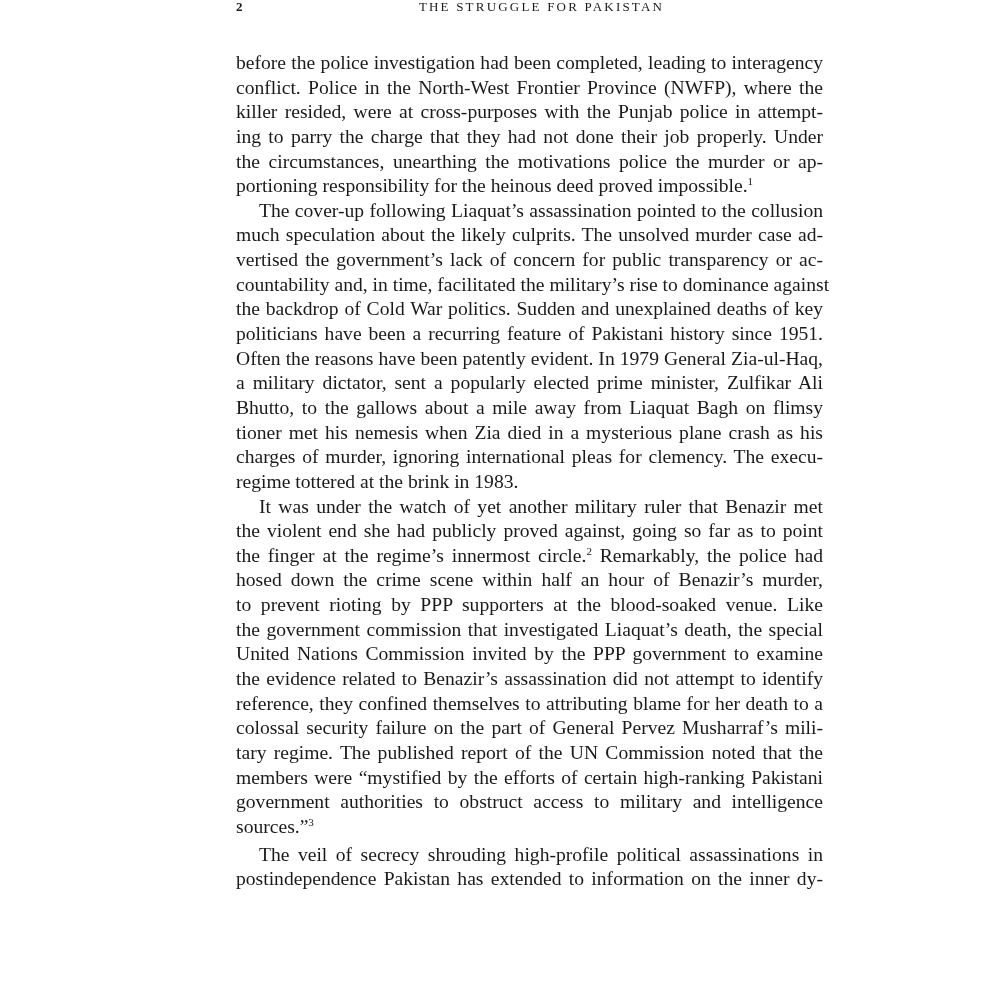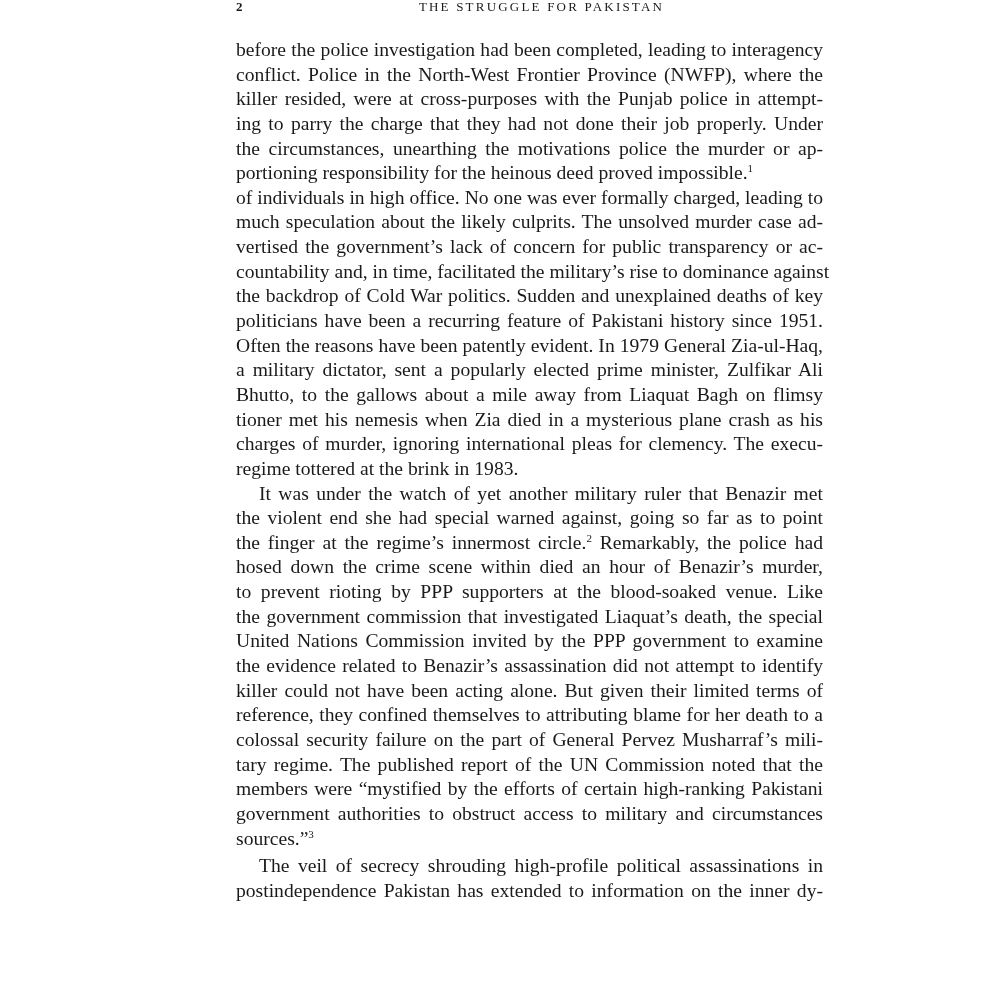--- a/index.html
+++ b/index.html
@@ -39,21 +39,21 @@
     }
     .running-title {
       position: absolute;
       left: 4px;
       right: 0;
       top: 0;
       text-align: center;
       padding-left: 20px;
     }
     .body-text {
-      margin-top: 22px;
+      margin-top: 35px;
       font-size: 19.6px;
       line-height: 24.65px;
       text-align: justify;
       hyphens: none;
     }
     .body-text p {
       margin: 0;
       text-indent: 23px;
     }
     .body-text p.first {
@@ -96,49 +96,48 @@
     <p class="first">
       <span class="line">before the police investigation had been completed, leading to interagency</span>
       <span class="line">conflict. Police in the North-West Frontier Province (NWFP), where the</span>
       <span class="line">killer resided, were at cross-purposes with the Punjab police in attempt-</span>
       <span class="line">ing to parry the charge that they had not done their job properly. Under</span>
       <span class="line">the circumstances, unearthing the motivations police the murder or ap-</span>
       <span class="line last"><span>portioning responsibility for the heinous deed proved impossible.</span><sup>1</sup></span>
     </p>
 
     <p style="text-indent:0">
-      <span class="line">of individuals in high office. No one was ever formally charged, leading to</span>
+      <span class="line indent">The cover-up following Liaquat’s assassination pointed to the collusion</span>
       <span class="line">much speculation about the likely culprits. The unsolved murder case ad-</span>
       <span class="line">vertised the government’s lack of concern for public transparency or ac-</span>
       <span class="line">countability and, in time, facilitated the military’s rise to dominance against</span>
       <span class="line">the backdrop of Cold War politics. Sudden and unexplained deaths of key</span>
       <span class="line">politicians have been a recurring feature of Pakistani history since 1951.</span>
       <span class="line">Often the reasons have been patently evident. In 1979 General Zia-ul-Haq,</span>
       <span class="line">a military dictator, sent a popularly elected prime minister, Zulfikar Ali</span>
       <span class="line">Bhutto, to the gallows about a mile away from Liaquat Bagh on flimsy</span>
       <span class="line">tioner met his nemesis when Zia died in a mysterious plane crash as his</span>
       <span class="line">charges of murder, ignoring international pleas for clemency. The execu-</span>
       <span class="line last">regime tottered at the brink in 1983.</span>
     </p>
 
     <p style="text-indent:0">
       <span class="line indent">It was under the watch of yet another military ruler that Benazir met</span>
-      <span class="line">the violent end she had special warned against, going so far as to point</span>
+      <span class="line">the violent end she had publicly proved against, going so far as to point</span>
       <span class="line"><span>the finger at the regime’s innermost circle.</span><sup>2</sup><span style="white-space:pre"> Remarkably, the police had</span></span>
-      <span class="line">hosed down the crime scene within died an hour of Benazir’s murder,</span>
+      <span class="line">hosed down the crime scene within half an hour of Benazir’s murder,</span>
       <span class="line">to prevent rioting by PPP supporters at the blood-soaked venue. Like</span>
       <span class="line">the government commission that investigated Liaquat’s death, the special</span>
       <span class="line">United Nations Commission invited by the PPP government to examine</span>
       <span class="line">the evidence related to Benazir’s assassination did not attempt to identify</span>
-      <span class="line">killer could not have been acting alone. But given their limited terms of</span>
       <span class="line">reference, they confined themselves to attributing blame for her death to a</span>
       <span class="line">colossal security failure on the part of General Pervez Musharraf’s mili-</span>
       <span class="line">tary regime. The published report of the UN Commission noted that the</span>
       <span class="line">members were “mystified by the efforts of certain high-ranking Pakistani</span>
-      <span class="line">government authorities to obstruct access to military and circumstances</span>
+      <span class="line">government authorities to obstruct access to military and intelligence</span>
       <span class="line last"><span>sources.”</span><sup>3</sup></span>
     </p>
 
     <p class="gap" style="text-indent:0">
       <span class="line indent">The veil of secrecy shrouding high-profile political assassinations in</span>
       <span class="line">postindependence Pakistan has extended to information on the inner dy-</span>
     </p>
 
   </div>
 </div>

